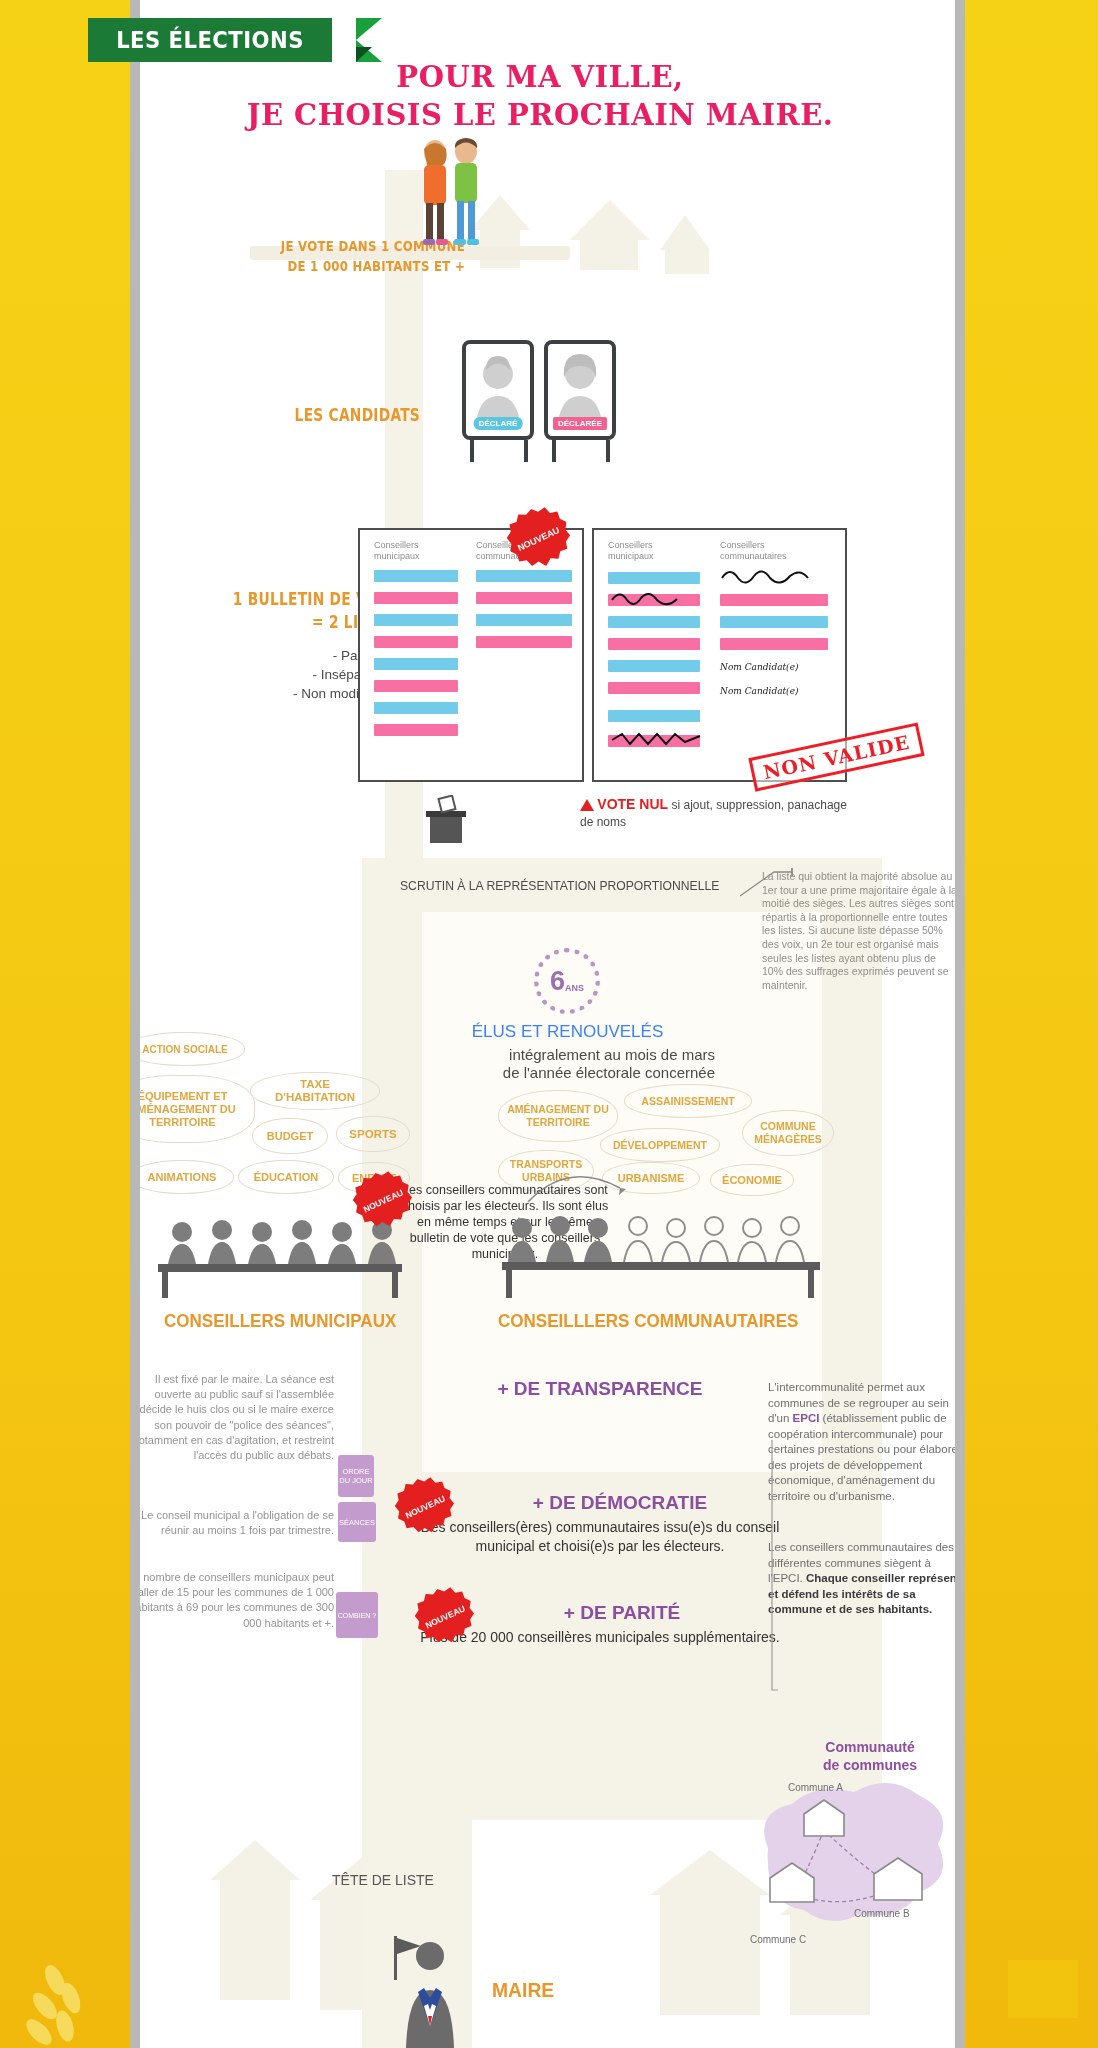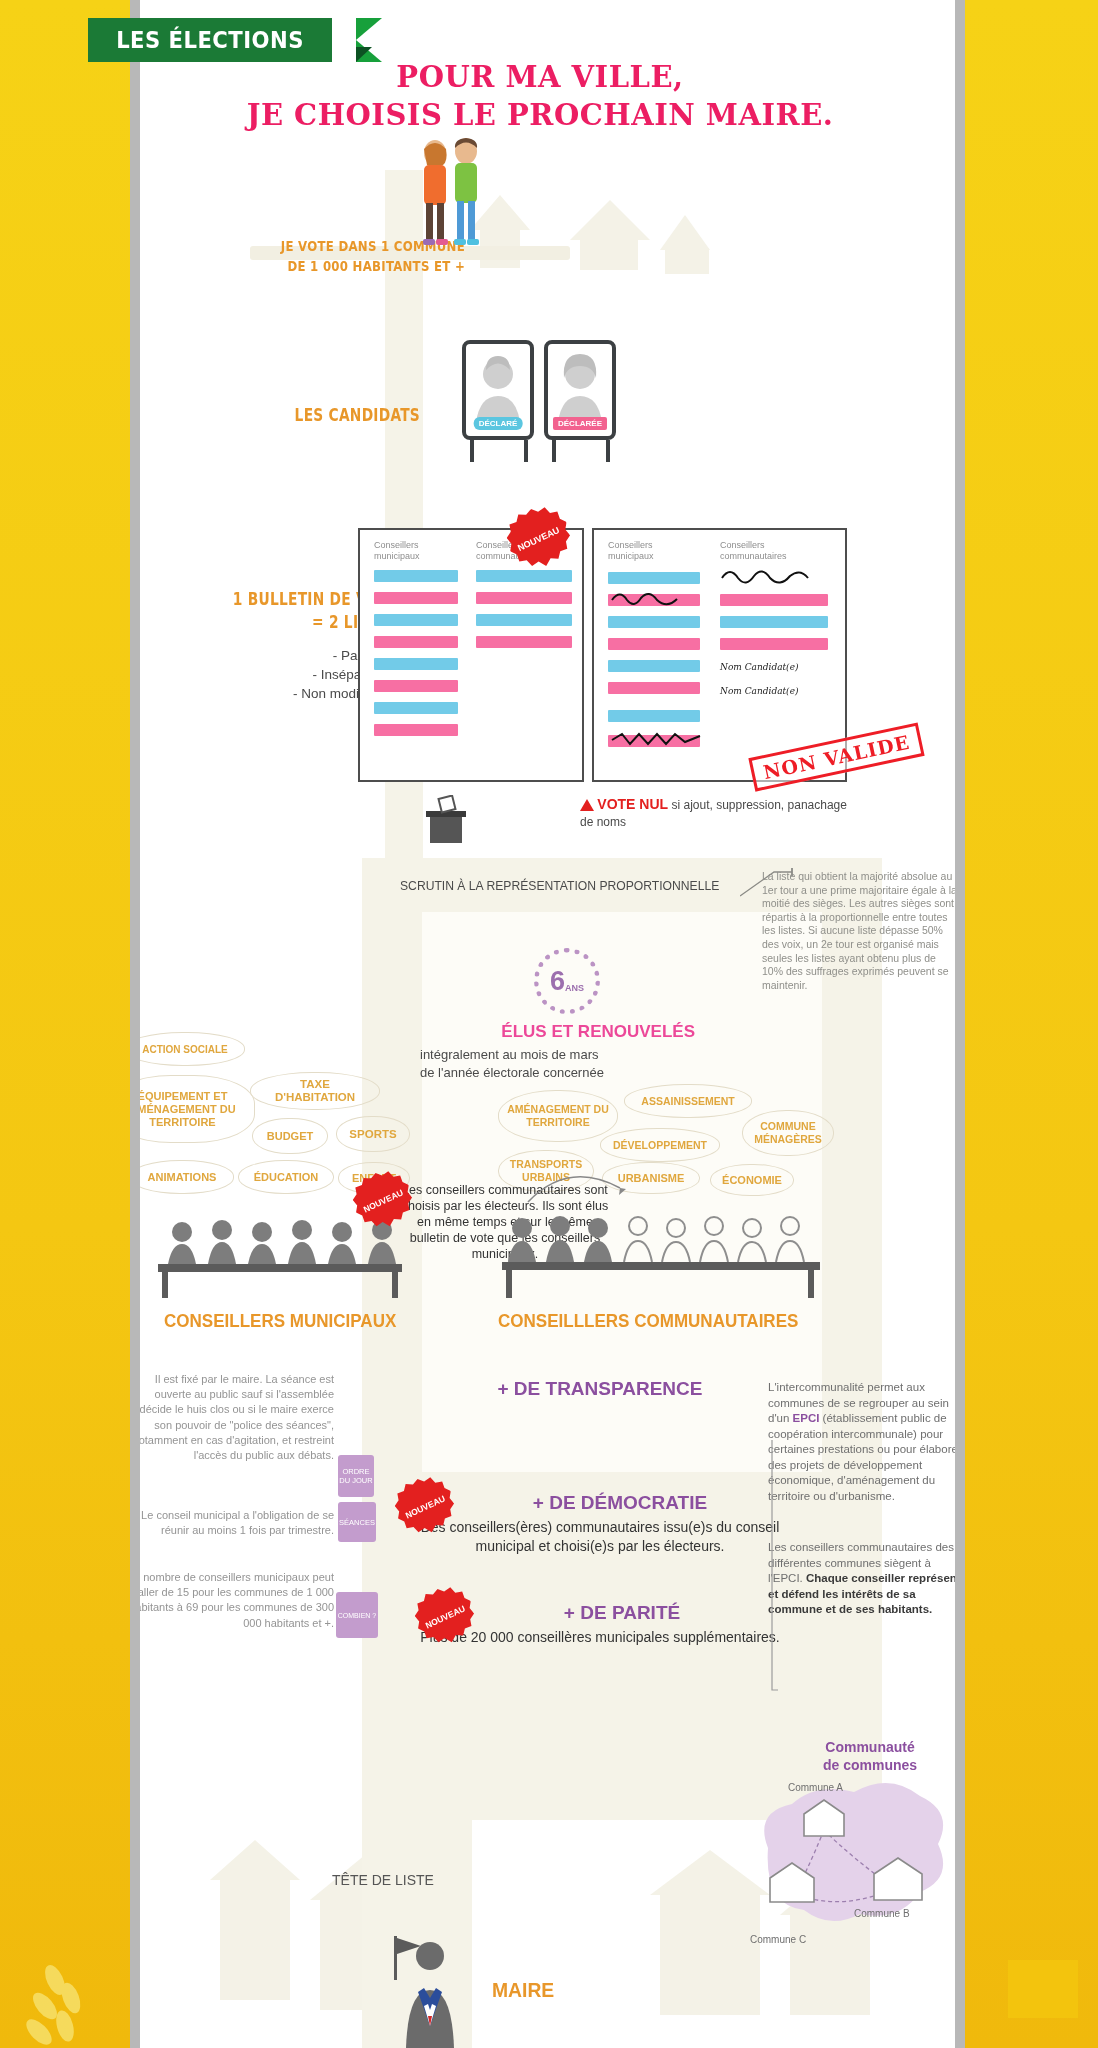--- a/index.html
+++ b/index.html
@@ -252,22 +252,22 @@
       <svg style="position:absolute;left:600px;top:866px;width:56px;height:32px;" viewBox="0 0 56 32">
         <path d="M0 30 L34 6 L52 6" stroke="#8a8a85" fill="none" stroke-width="1.3"></path>
         <path d="M52 2 L52 10" stroke="#8a8a85" stroke-width="1.8"></path>
       </svg>
       <div style="position:absolute;left:622px;top:870px;width:196px;font-size:10.5px;color:#8f8f8a;line-height:13.6px;">La liste qui obtient la majorité absolue au 1er tour a une prime majoritaire égale à la moitié des sièges. Les autres sièges sont répartis à la proportionnelle entre toutes les listes. Si aucune liste dépasse 50% des voix, un 2e tour est organisé mais seules les listes ayant obtenu plus de 10% des suffrages exprimés peuvent se maintenir.</div>
 
       <div style="position:absolute;left:394px;top:948px;width:66px;height:66px;border-radius:50%;border:5px dotted #bb93c4;display:flex;align-items:center;justify-content:center;color:#9c6fae;">
         <span style="font-size:27px;font-weight:bold;">6</span>
         <span style="font-size:9px;font-weight:bold;align-self:flex-end;margin-bottom:16px;">ANS</span>
       </div>
-      <div style="position:absolute;left:300px;top:1022px;width:255px;text-align:right;color:#ec4899;font-size:17px;font-weight:bold;">ÉLUS ET RENOUVELÉS</div>
-      <div style="position:absolute;left:280px;top:1046px;width:295px;text-align:left;color:#4a4a4a;font-size:13px;line-height:18px;">
+      <div style="position:absolute;left:300px;top:1022px;width:255px;text-align:center;color:#3b82f6;font-size:17px;font-weight:normal;">ÉLUS ET RENOUVELÉS</div>
+      <div style="position:absolute;left:280px;top:1046px;width:295px;text-align:right;color:#4a4a4a;font-size:15px;line-height:18px;">
         <div>intégralement au mois de mars</div>
         <div>de l'année électorale concernée</div>
       </div>
 
       <div class="bubble" style="left:-15px;top:1032px;width:120px;height:34px;font-size:10px;">ACTION SOCIALE</div>
       <div class="bubble" style="left:-30px;top:1075px;width:145px;height:68px;font-size:11px;border-radius:42%;">ÉQUIPEMENT ET AMÉNAGEMENT DU TERRITOIRE</div>
       <div class="bubble" style="left:110px;top:1072px;width:130px;height:38px;font-size:11.5px;">TAXE D'HABITATION</div>
       <div class="bubble" style="left:112px;top:1118px;width:76px;height:36px;font-size:11px;">BUDGET</div>
       <div class="bubble" style="left:196px;top:1116px;width:74px;height:36px;font-size:11.5px;">SPORTS</div>
       <div class="bubble" style="left:-10px;top:1160px;width:104px;height:34px;font-size:11px;">ANIMATIONS</div>

